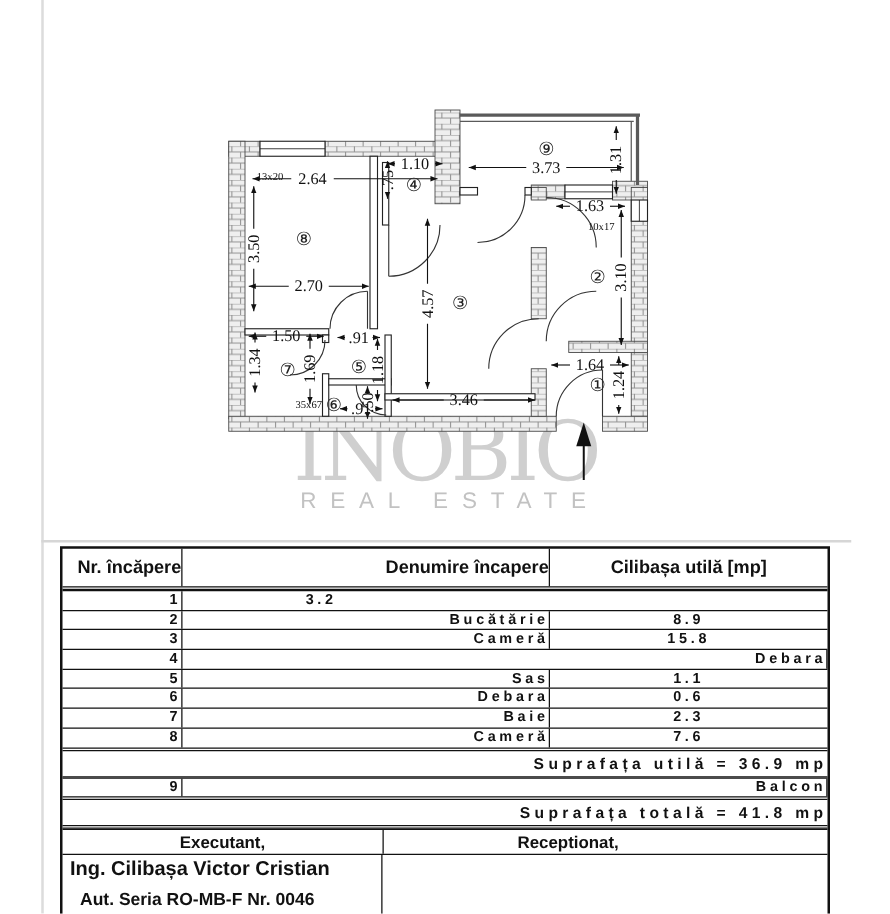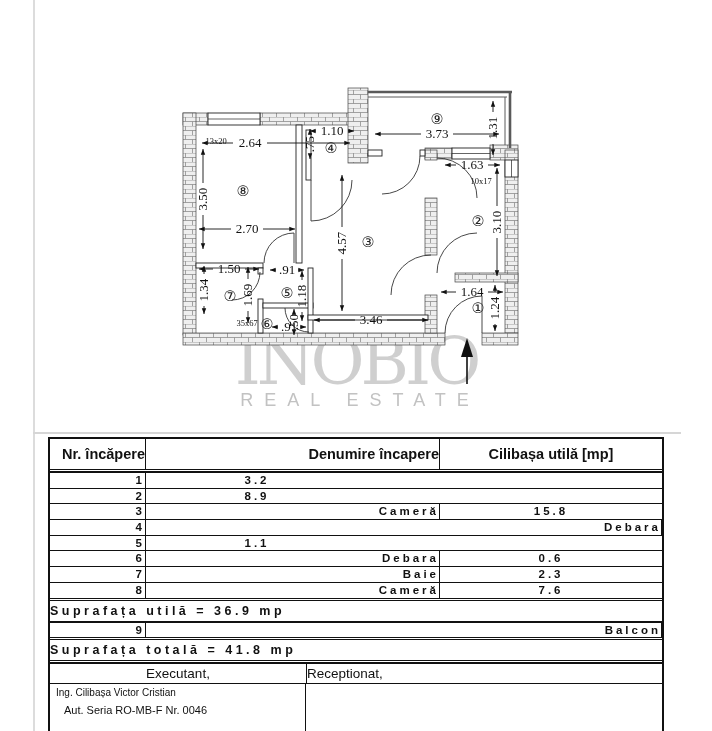--- a/index.html
+++ b/index.html
@@ -27,32 +27,32 @@
 
   .tbl{position:absolute;left:48px;top:437px;width:612px;border:2px solid #111;background:#fff}
   .tr{display:flex;border-top:1px solid #111;align-items:stretch}
   .tr:first-child{border-top:none}
   .c1{width:95px;border-right:1.5px solid #111;text-align:right}
   .c2{flex:1;border-right:1.5px solid #111;text-align:right}
   .c3{width:222px;text-align:center}
   .hd .c1,.hd .c2,.hd .c3{font-weight:bold;font-size:14.5px;padding:7px 0}
   .hd{border-bottom:3px double #111}
   .rw{font-size:11.5px;font-weight:bold;letter-spacing:3px;height:14.7px;line-height:14.7px}
-  .full{display:block;text-align:left;font-size:12.5px;font-weight:bold;letter-spacing:3.5px;
+  .full{display:block;text-align:right;font-size:12.5px;font-weight:bold;letter-spacing:3.5px;
         padding:3px 0}
   .sub{border-top:3px double #111;border-bottom:1px solid #111}
   .tot{border-top:3px double #111;border-bottom:3px double #111}
-  .ex{font-size:13.5px;font-weight:normal}
+  .ex{font-size:13.5px;font-weight:bold}
   .e1{width:256px;border-right:1.5px solid #111;text-align:center;padding:2px 0}
-  .e2{flex:1;text-align:left;padding:2px 60px 2px 0}
+  .e2{flex:1;text-align:center;padding:2px 60px 2px 0}
   .sig{display:flex;border-top:1px solid #111}
   .s1{width:256px;border-right:1.5px solid #111;padding:3px 6px;height:50px;box-sizing:border-box}
   .s2{flex:1}
-  .eng{font-size:10px;font-weight:normal}
-  .aut{font-size:11px;font-weight:normal;padding-left:8px;margin-top:6px}
+  .eng{font-size:16px;font-weight:bold}
+  .aut{font-size:14px;font-weight:bold;padding-left:8px;margin-top:6px}
 </style>
 </head>
 <body>
 
 <div class="page">
   <div class="scan-v"></div>
   <div class="scan-h"></div>
 
   <svg class="plan" width="712" height="432" viewBox="0 0 712 432">
     <defs>
@@ -261,33 +261,35 @@
       <div class="c2">Denumire încapere</div>
       <div class="c3">Cilibașa utilă [mp]</div>
     </div>
 
     <div class="tr rw">
       <div class="c1">1</div>
       <div class="c3">3.2</div>
     </div>
     <div class="tr rw">
       <div class="c1">2</div>
+      <div class="c2">Bucătărie</div>
       <div class="c3">8.9</div>
     </div>
     <div class="tr rw">
       <div class="c1">3</div>
       <div class="c2">Cameră</div>
       <div class="c3">15.8</div>
     </div>
     <div class="tr rw">
       <div class="c1">4</div>
       <div class="c2">Debara</div>
     </div>
     <div class="tr rw">
       <div class="c1">5</div>
+      <div class="c2">Sas</div>
       <div class="c3">1.1</div>
     </div>
     <div class="tr rw">
       <div class="c1">6</div>
       <div class="c2">Debara</div>
       <div class="c3">0.6</div>
     </div>
     <div class="tr rw">
       <div class="c1">7</div>
       <div class="c2">Baie</div>

